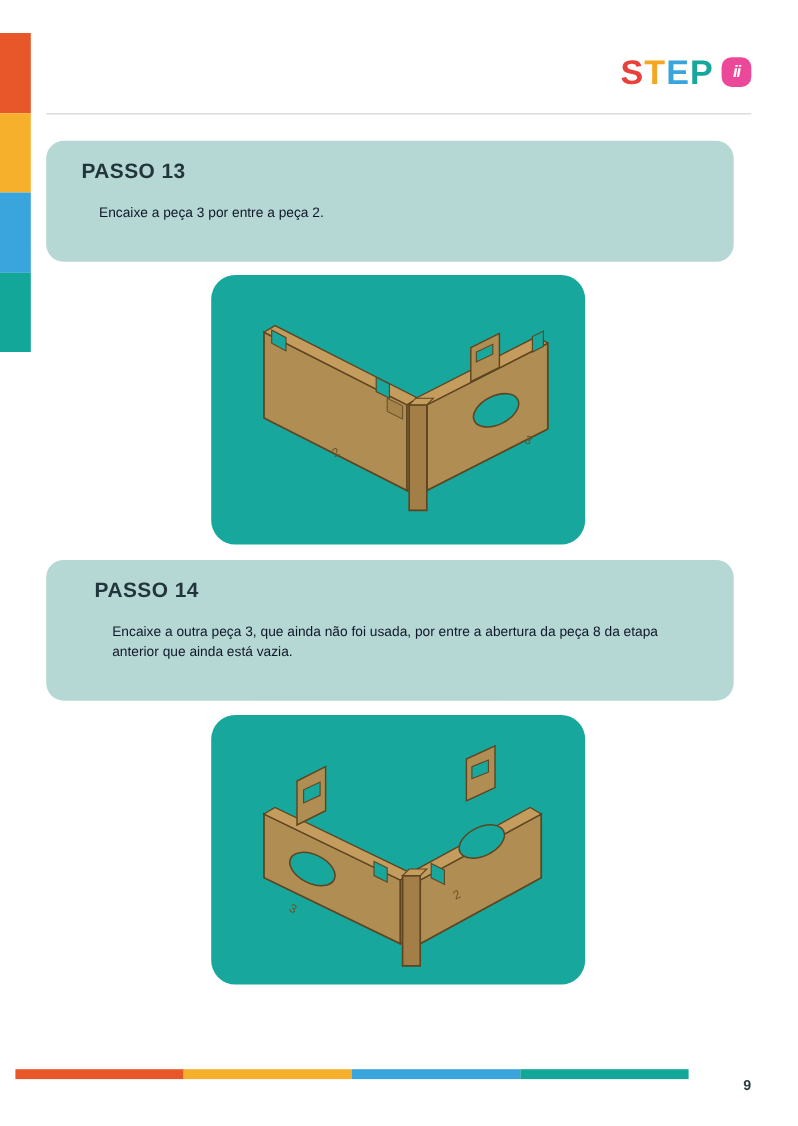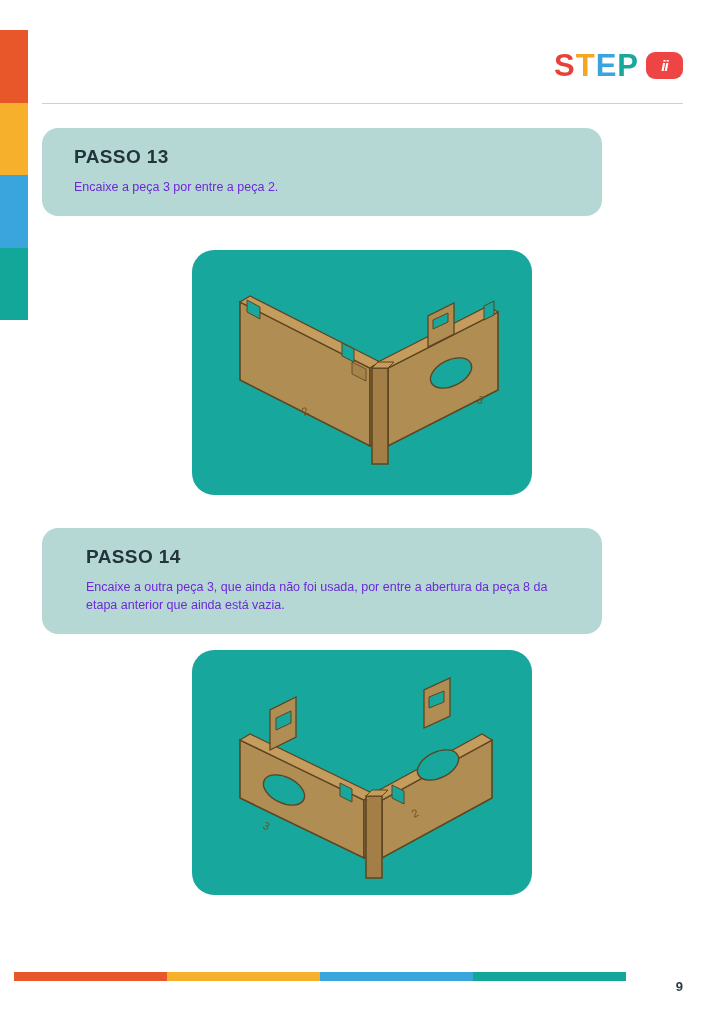--- a/index.html
+++ b/index.html
@@ -42,24 +42,24 @@
     font-weight: bold;
     letter-spacing: 1px;
     line-height: 1;
     display: flex;
     align-items: flex-end;
   }
   .logo-text span {
     display: inline-block;
   }
   .logo-badge {
-    width: 37px;
+    width: 27px;
     height: 27px;
     border-radius: 9px;
-    background: #ef4444;
+    background: #ec4899;
     color: #ffffff;
     font-size: 15px;
     font-weight: bold;
     display: flex;
     align-items: center;
     justify-content: center;
     font-style: italic;
     letter-spacing: -1px;
   }
   .header-rule {
@@ -68,43 +68,43 @@
     right: 42px;
     top: 103px;
     height: 1px;
     background: #cfcfcf;
   }
 
   
   .step-card {
     position: absolute;
     left: 42px;
-    width: 560px;
+    width: 625px;
     background: #b6d8d4;
     border-radius: 16px;
     box-sizing: border-box;
     padding: 18px 32px 20px 32px;
   }
   .step-title {
     font-size: 19px;
     font-weight: bold;
     color: #23353c;
     letter-spacing: 0.4px;
     margin: 0 0 10px 0;
   }
   .step-text {
     font-size: 12.5px;
-    color: #6d28d9;
+    color: #0f172a;
     line-height: 1.45;
-    margin: 0;
+    margin: 16px;
     max-width: 560px;
   }
 
   #card-13 { top: 128px; }
-  #card-14 { top: 528px; padding-left: 44px; }
+  #card-14 { top: 509px; padding-left: 44px; }
 
   
   .figure {
     position: absolute;
     left: 192px;
     width: 340px;
     height: 245px;
     background: #17a79c;
     border-radius: 22px;
     overflow: hidden;

